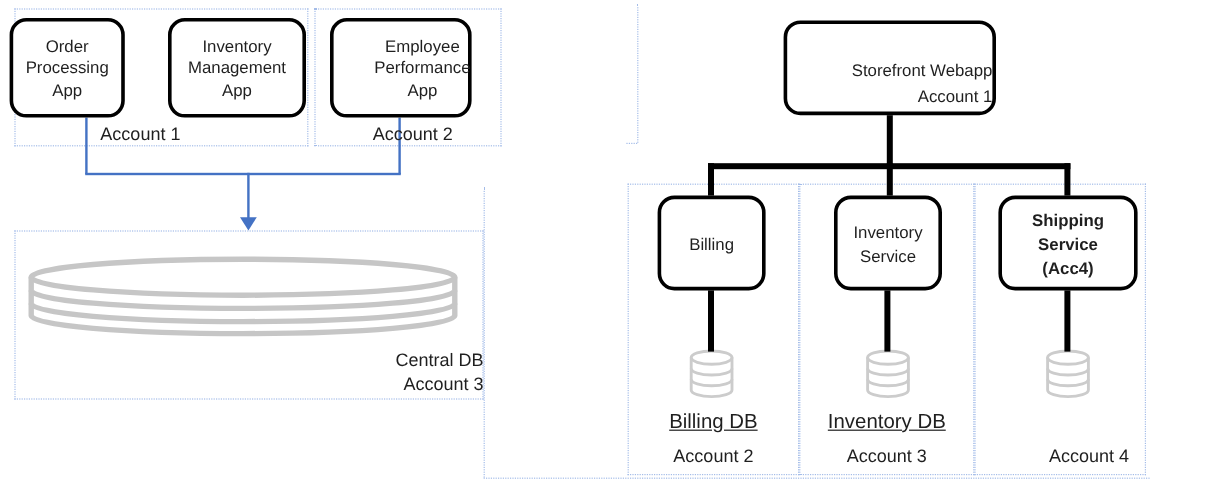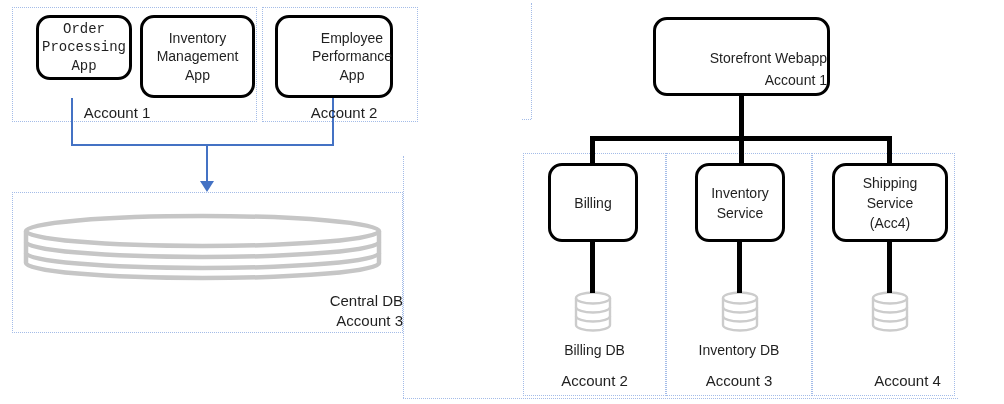--- a/index.html
+++ b/index.html
@@ -22,34 +22,34 @@
   
   .blue{background:#4472c4;z-index:2;}
   .blk{background:#000;z-index:2;}
   .arrowhead{
     width:0;height:0;z-index:2;
     border-left:7px solid transparent;border-right:7px solid transparent;
     border-top:11px solid #4472c4;
   }
   .lbl{text-align:center;z-index:4;}
   .lbl.acct{font-size:15px;}
-  .lbl.db{font-size:14px;}
+  .lbl.db{font-size:17px;text-decoration:underline;}
   .central-lbl{font-size:15px;line-height:20px;text-align:right;z-index:4;}
   .root-line{position:absolute;left:0;width:100%;text-align:right;font-size:14px;}
 </style>
 </head>
 <body>
 
 <div class="stage">
 
   <div class="abs drect" style="left:12px;top:7px;width:245px;height:115px;"></div>
   <div class="abs drect" style="left:262px;top:7px;width:156px;height:115px;"></div>
   <div class="abs drect" style="left:12px;top:192px;width:391px;height:141px;"></div>
 
-  <div class="abs node" style="left:36px;top:15px;width:96px;height:65px;font-family:Liberation Mono, monospace;">Order
+  <div class="abs node" style="left:8px;top:15px;width:96px;height:83px;">Order
 Processing
 App</div>
   <div class="abs node" style="left:140px;top:15px;width:115px;height:83px;">Inventory
 Management
 App</div>
   <div class="abs node" style="left:275px;top:15px;width:118px;height:83px;padding-left:36px;">Employee
 Performance
 App</div>
 
   <div class="abs lbl acct" style="left:37px;top:104px;width:160px;">Account 1</div>
@@ -90,21 +90,21 @@
 
   <div class="abs blk" style="left:739px;top:96px;width:5px;height:41px;"></div>
   <div class="abs blk" style="left:590px;top:136px;width:302px;height:5px;"></div>
   <div class="abs blk" style="left:590px;top:136px;width:5px;height:27px;"></div>
   <div class="abs blk" style="left:739px;top:136px;width:5px;height:27px;"></div>
   <div class="abs blk" style="left:887px;top:136px;width:5px;height:27px;"></div>
 
   <div class="abs node svc" style="left:548px;top:163px;width:90px;height:79px;">Billing</div>
   <div class="abs node svc" style="left:695px;top:163px;width:90px;height:79px;">Inventory
 Service</div>
-  <div class="abs node svc" style="left:832px;top:163px;width:116px;height:79px;">Shipping
+  <div class="abs node svc" style="left:832px;top:163px;width:116px;height:79px;font-weight:bold;">Shipping
 Service
 (Acc4)</div>
 
   <div class="abs blk" style="left:590px;top:242px;width:5px;height:51px;"></div>
   <div class="abs blk" style="left:737px;top:242px;width:5px;height:51px;"></div>
   <div class="abs blk" style="left:887px;top:242px;width:5px;height:51px;"></div>
 
   <svg class="abs" style="left:574px;top:291px;z-index:1;" width="38" height="42" viewBox="0 0 38 42">
     <g fill="none" stroke="#cccccc" stroke-width="2.4">
       <ellipse cx="19" cy="7" rx="17" ry="5.5"></ellipse>

